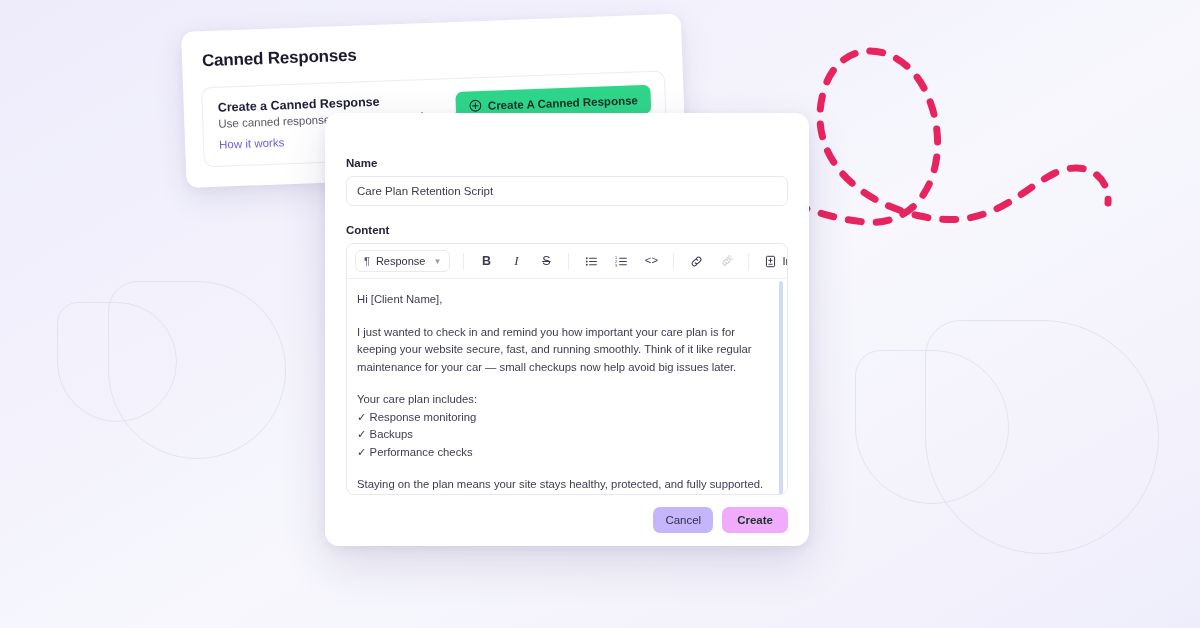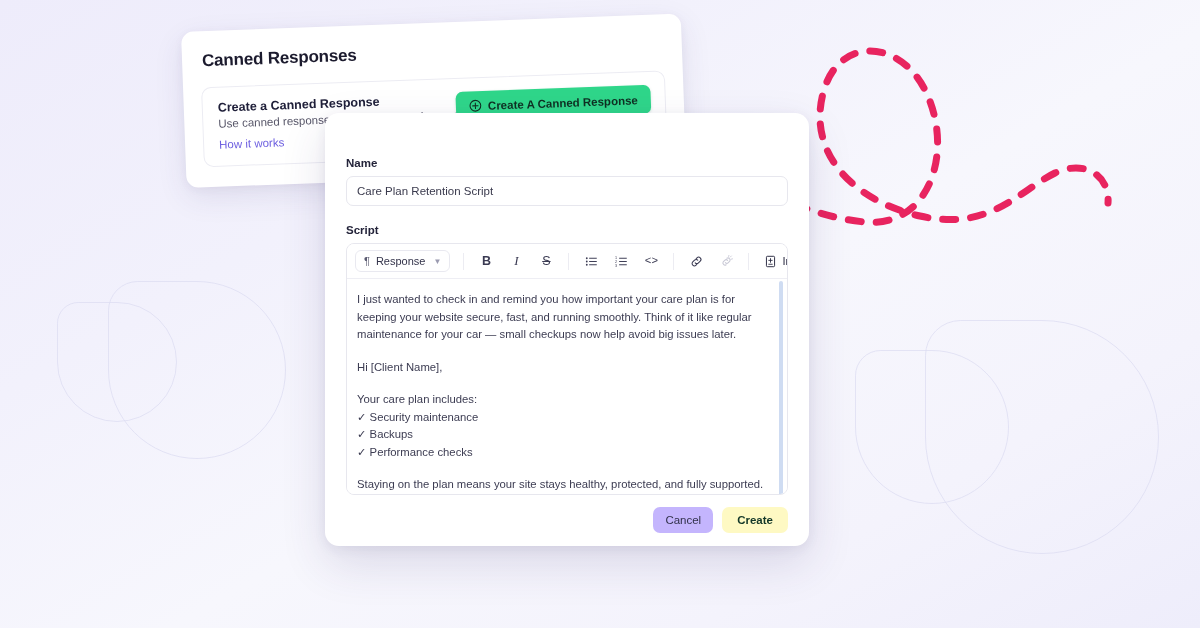--- a/index.html
+++ b/index.html
@@ -281,21 +281,21 @@
     background: #c4b5fd;
     border: none;
     border-radius: 7px;
     padding: 7px 12px;
     font-size: 11.5px;
     color: #31314a;
     cursor: pointer;
     font-family: inherit;
   }
   .btn-create {
-    background: #fef9c3;
+    background: #f0abfc;
     border: none;
     border-radius: 7px;
     padding: 7px 15px;
     font-size: 11.5px;
     font-weight: 600;
     color: #123728;
     cursor: pointer;
     font-family: inherit;
   }
 </style>
@@ -341,21 +341,21 @@
         <span>Create A Canned Response</span>
       </button>
     </div>
   </div>
 
   <div class="modal">
 
     <div class="field-label">Name</div>
     <input class="name-input" type="text" value="Care Plan Retention Script" style="">
 
-    <div class="field-label content-label">Script</div>
+    <div class="field-label content-label">Content</div>
 
     <div class="editor-wrap">
 
       <div class="toolbar">
         <div class="para-select">
           <span class="pilcrow">¶</span>
           <span>Response</span>
           <span class="chev">▼</span>
         </div>
 
@@ -408,24 +408,24 @@
             <rect x="3" y="1.6" width="10" height="12.8" rx="1.2" fill="none" stroke="#2d2d44" stroke-width="1.2"></rect>
             <path d="M8 4.4v4.6M5.9 6.6h4.2" stroke="#2d2d44" stroke-width="1.1" stroke-linecap="round"></path>
             <path d="M5.9 11.4h4.2" stroke="#2d2d44" stroke-width="1.1" stroke-linecap="round"></path>
           </svg>
           <span>Insert Variable</span>
         </div>
 
       </div>
 
       <div class="editor-body">
+        <p>Hi [Client Name],</p>
         <p>I just wanted to check in and remind you how important your care plan is for keeping your website secure, fast, and running smoothly. Think of it like regular maintenance for your car — small checkups now help avoid big issues later.</p>
-        <p>Hi [Client Name],</p>
         <p class="tight">Your care plan includes:</p>
-        <div class="list-line">✓ Security maintenance</div>
+        <div class="list-line">✓ Response monitoring</div>
         <div class="list-line">✓ Backups</div>
         <div class="list-line">✓ Performance checks</div>
         <div class="blank"></div>
         <p>Staying on the plan means your site stays healthy, protected, and fully supported. Let me know if you have any questions — I'm here to help!</p>
         <div class="list-line">Warmly,</div>
 
         <div class="scroll-thumb"></div>
       </div>
     </div>
 

